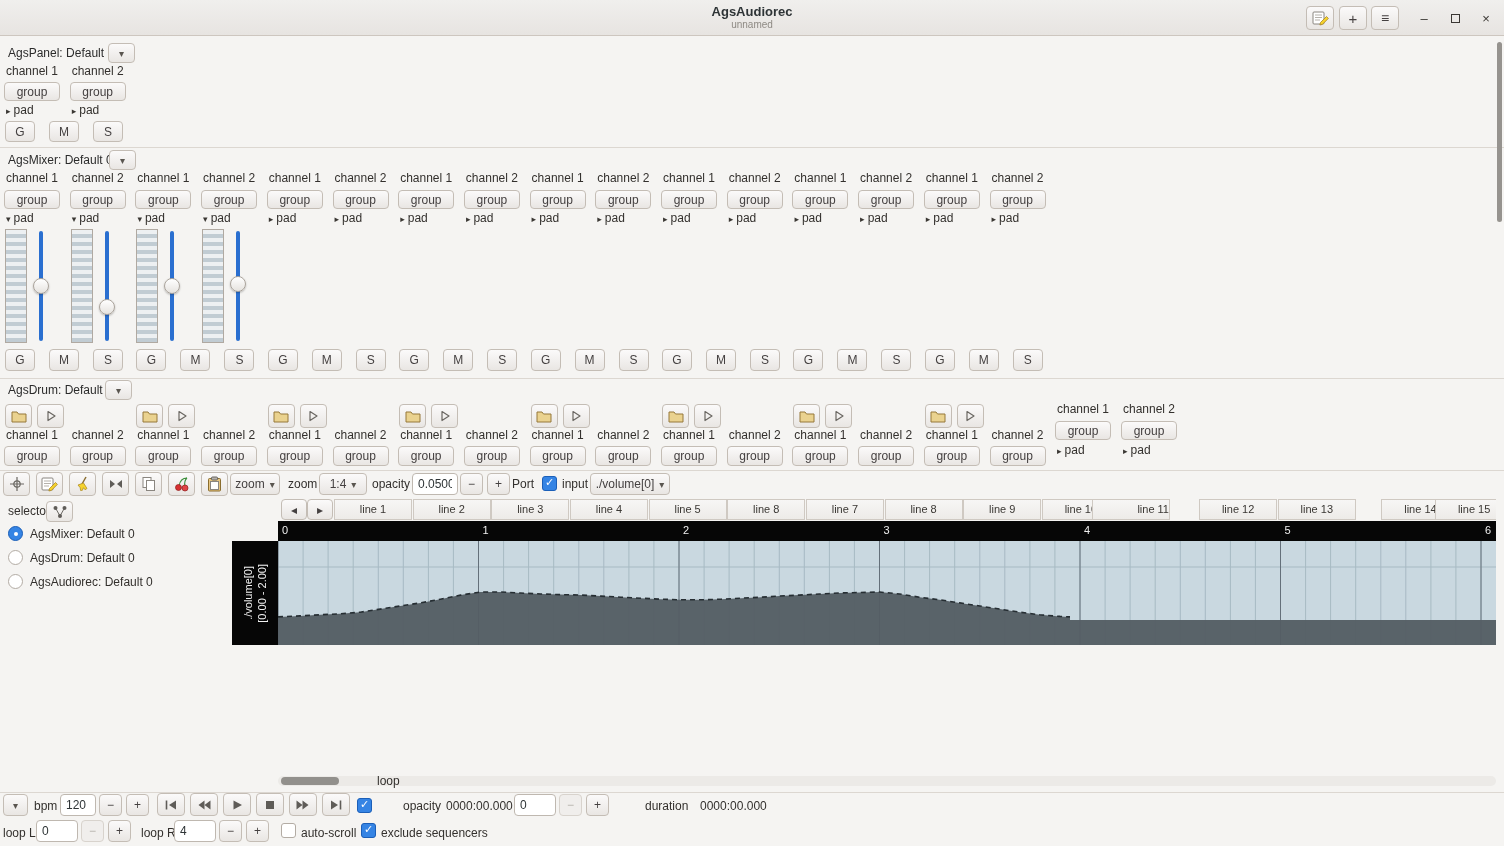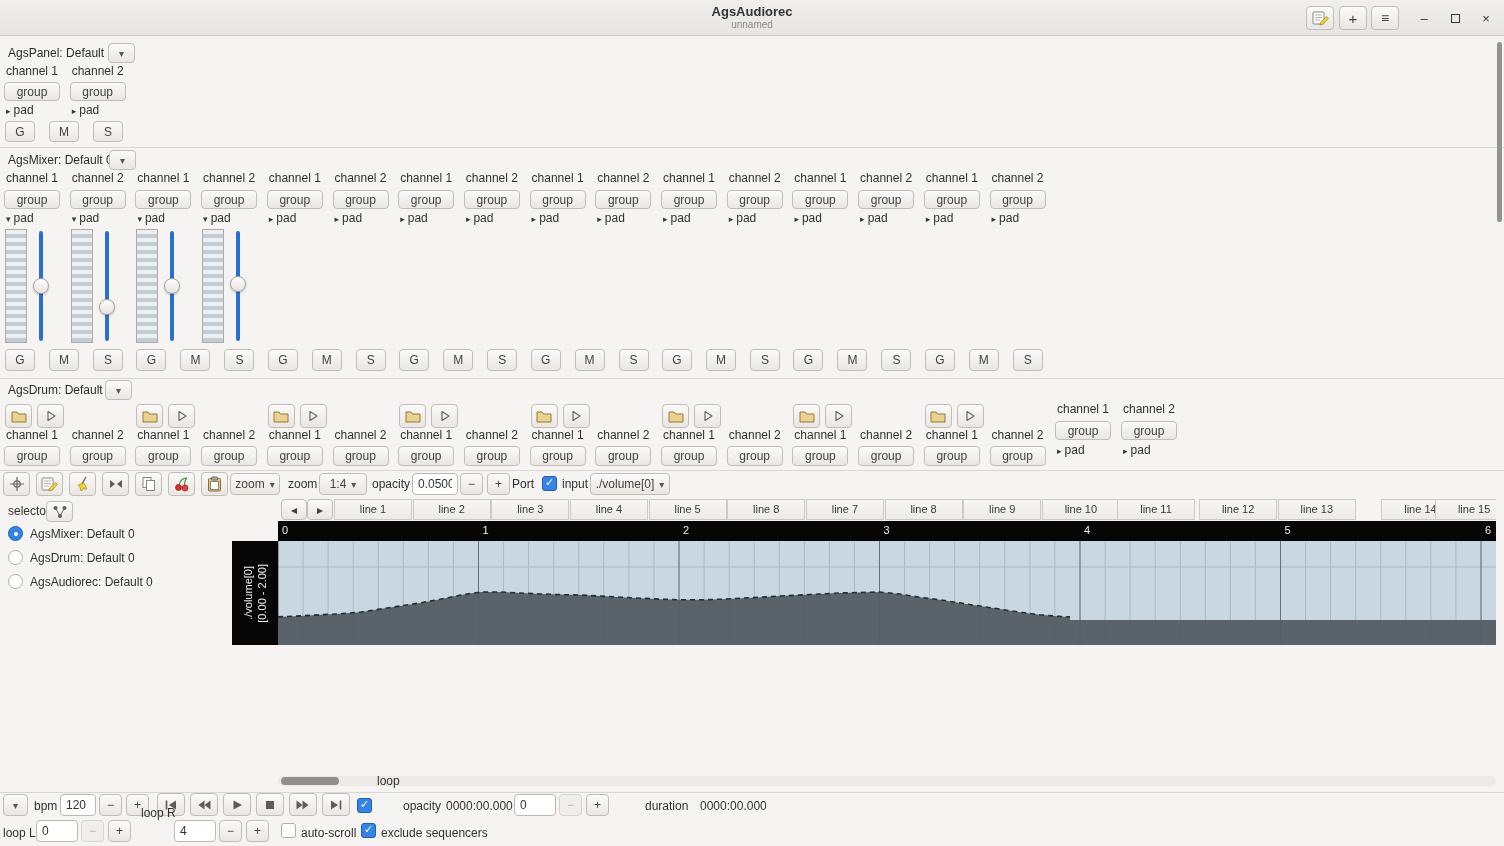--- a/index.html
+++ b/index.html
@@ -471,21 +471,21 @@
     <div class="linetab" style="left: 0px; width: 78px;">line 1</div>
     <div class="linetab" style="left: 78.65px; width: 78px;">line 2</div>
     <div class="linetab" style="left: 157.3px; width: 78px;">line 3</div>
     <div class="linetab" style="left: 235.95px; width: 78px;">line 4</div>
     <div class="linetab" style="left: 314.6px; width: 78px;">line 5</div>
     <div class="linetab" style="left: 393.25px; width: 78px;">line 8</div>
     <div class="linetab" style="left: 471.9px; width: 78px;">line 7</div>
     <div class="linetab" style="left: 550.55px; width: 78px;">line 8</div>
     <div class="linetab" style="left: 629.2px; width: 78px;">line 9</div>
     <div class="linetab" style="left: 707.85px; width: 78px;">line 10</div>
-    <div class="linetab" style="left: 783px; width: 78px;">line 11</div>
+    <div class="linetab" style="left: 758px; width: 78px; text-align: right;">line 11</div>
     <div class="linetab" style="left: 865.15px; width: 78px;">line 12</div>
     <div class="linetab" style="left: 943.8px; width: 78px;">line 13</div>
     <div class="linetab" style="left: 1022.45px; width: 78px; margin-left: 25px;">line 14</div>
     <div class="linetab" style="left: 1101.1px; width: 78px;">line 15</div>
   </div>
 <div id="ruler">
     <div class="rnum" style="left: 4px;">0</div>
     <div class="rnum" style="left: 204.5px;">1</div>
     <div class="rnum" style="left: 405px;">2</div>
     <div class="rnum" style="left: 605.5px;">3</div>
@@ -628,20 +628,20 @@
 <input class="entry" style="left: 514px; top: 794px; width: 42px; height: 22px;" readonly="" value="0">
 <div class="btn dis" style="left:559px;top:794px;width:23px;height:22px">−</div>
 <div class="btn" style="left:586px;top:794px;width:23px;height:22px">+</div>
 <div class="lbl" style="left:645px;top:799px">duration</div>
 <div class="lbl" style="left:700px;top:799px">0000:00.000</div>
 
 <div class="lbl" style="left:3px;top:826px">loop L</div>
 <input class="entry" style="left: 36px; top: 820px; width: 42px; height: 22px;" readonly="" value="0">
 <div class="btn dis" style="left:81px;top:820px;width:23px;height:22px">−</div>
 <div class="btn" style="left:108px;top:820px;width:23px;height:22px">+</div>
-<div class="lbl" style="left:141px;top:806px">loop R</div>
+<div class="lbl" style="left:141px;top:826px">loop R</div>
 <input class="entry" style="left: 174px; top: 820px; width: 42px; height: 22px;" readonly="" value="4">
 <div class="btn" style="left:219px;top:820px;width:23px;height:22px">−</div>
 <div class="btn" style="left:246px;top:820px;width:23px;height:22px">+</div>
 <div class="check" id="autoscroll-check" style="left:281px;top:823px"></div>
 <div class="lbl" style="left:301px;top:826px">auto-scroll</div>
 <div class="check on" id="exclude-check" style="left:361px;top:823px"></div>
 <div class="lbl" style="left:381px;top:826px">exclude sequencers</div>
 
 </body></html>

